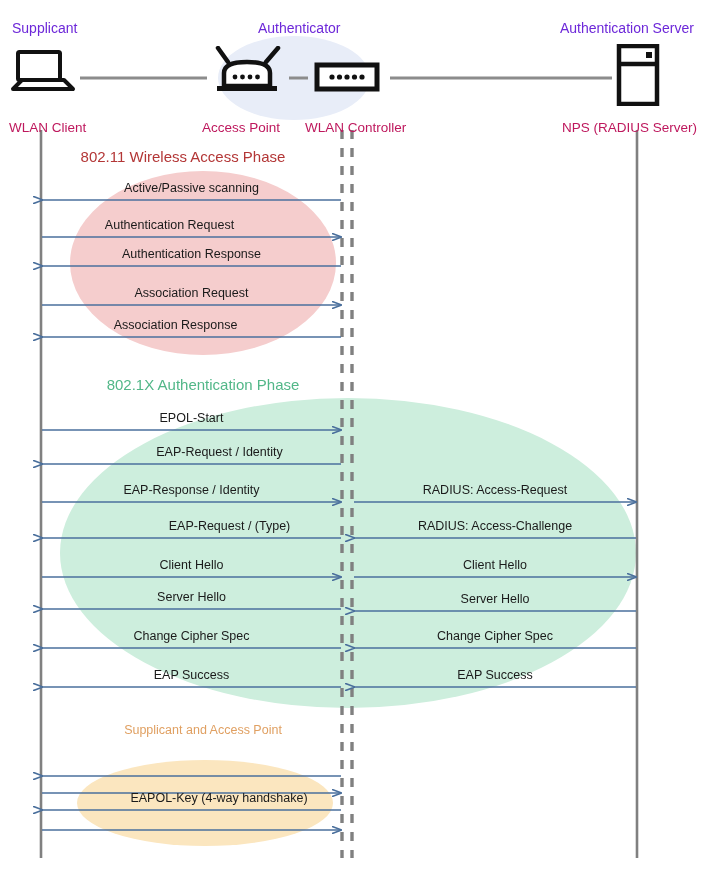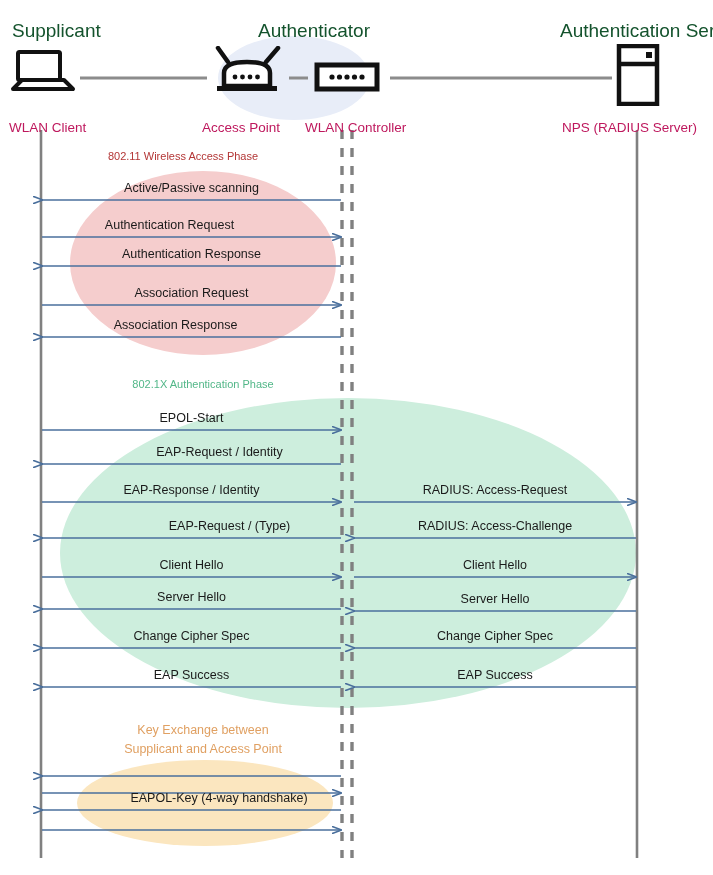--- a/index.html
+++ b/index.html
@@ -4,28 +4,28 @@
 <style>
   html,body{margin:0;padding:0;background:#ffffff;}
   body{
     width:713px;height:875px;position:relative;overflow:hidden;
     font-family:"Liberation Sans","DejaVu Sans",sans-serif;
     color:#1a1a1a;
   }
   #stage{position:absolute;left:0;top:0;width:713px;height:875px;}
   svg.layer{position:absolute;left:0;top:0;width:713px;height:875px;}
   .hdr-title{
-    position:absolute;font-size:19px;color:#14532d;white-space:nowrap;
+    position:absolute;font-size:14px;color:#6d28d9;white-space:nowrap;
     letter-spacing:0px;
   }
   .node-caption{
     position:absolute;font-size:13.5px;color:#be185d;white-space:nowrap;margin-top:12px;
   }
   .phase-label{
-    position:absolute;font-size:11px;white-space:nowrap;text-align:center;
+    position:absolute;font-size:15px;white-space:nowrap;text-align:center;
     line-height:19px;font-weight:400;
   }
   .msg-label{
     position:absolute;font-size:12.5px;color:#1a1a1a;white-space:nowrap;
     text-align:center;
   }
   .icon-wrap{position:absolute;}
 </style>
 </head>
 <body>
@@ -99,21 +99,20 @@
   <div class="node-caption" style="left:202px;top:108px;">Access Point</div>
   <div class="node-caption" style="left:305px;top:108px;">WLAN Controller</div>
   <div class="node-caption" style="left:562px;top:108px;">NPS (RADIUS Server)</div>
 
   <div class="phase-label" style="left:58px;top:147px;width:250px;color:#b33636;">802.11 Wireless Access Phase</div>
 
   <div class="phase-label" style="left:88px;top:375px;width:230px;color:#52b788;">802.1X Authentication Phase</div>
 
   <div style="position:absolute;left:88px;top:721px;width:230px;text-align:center;
               font-size:12.5px;line-height:19px;color:#e0a062;">
-    <div>Key Exchange between</div>
     <div>Supplicant and Access Point</div>
   </div>
 
   <svg class="layer">
     <defs>
       <marker id="ahR" markerWidth="10" markerHeight="8" refX="9" refY="4" orient="auto" markerUnits="userSpaceOnUse">
         <path d="M0,0.4 L9.6,4 L0,7.6" fill="none" stroke="#4a6f9c" stroke-width="1.6" stroke-linecap="round" stroke-linejoin="round"></path>
       </marker>
       <marker id="ahL" markerWidth="10" markerHeight="8" refX="1" refY="4" orient="auto" markerUnits="userSpaceOnUse">
         <path d="M9.6,0.4 L0,4 L9.6,7.6" fill="none" stroke="#4a6f9c" stroke-width="1.6" stroke-linecap="round" stroke-linejoin="round"></path>

